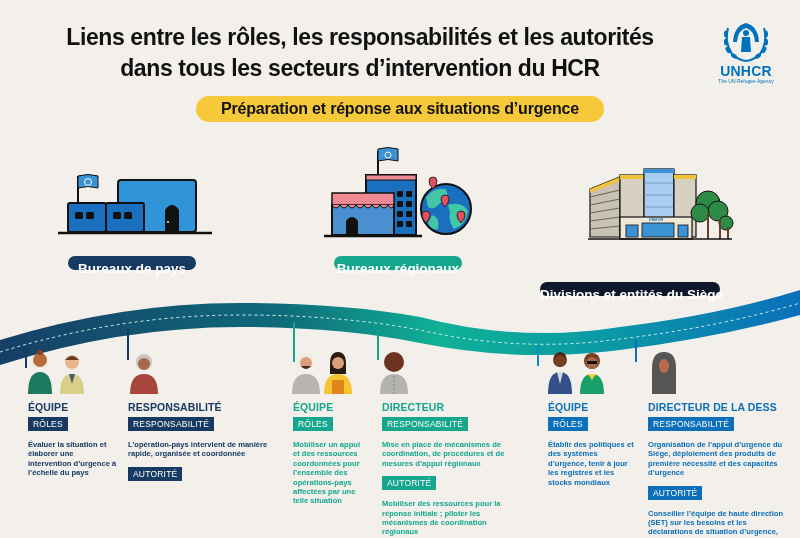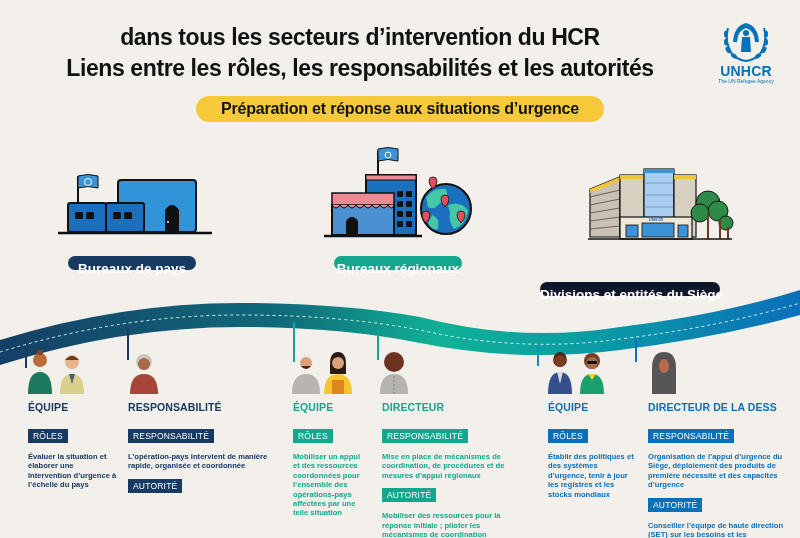--- a/index.html
+++ b/index.html
@@ -21,37 +21,37 @@
   .pill.p1 { left: 68px; top: 256px; width: 128px; background: #173a63; }
   .pill.p2 { left: 334px; top: 256px; width: 128px; background: #14a78e; }
   .pill.p3 { left: 540px; top: 256px; width: 180px; background: #0f172a; margin-top: 26px; }
 
   .wave { position: absolute; left: 0; top: 285px; }
 
   .connector { position: absolute; width: 2px; }
   .person-group { position: absolute; }
 
   .col { position: absolute; top: 401px; }
-  .col h3 { font-size: 10.5px; font-weight: bold; margin-bottom: 12px; letter-spacing: 0.1px; }
+  .col h3 { font-size: 10.5px; font-weight: bold; margin-bottom: 0; letter-spacing: 0.1px; }
   .badge { display: inline-block; color: #fff; font-weight: normal; font-size: 8.5px; padding: 2px 5px; margin-bottom: 9px; letter-spacing: 0.2px; }
   .col p { font-size: 7.6px; line-height: 9.4px; font-weight: bold; margin-bottom: 4px; }
 
   .navy h3, .navy p { color: #173a63; }
   .navy .badge { background: #173a63; }
   .teal h3, .teal p { color: #14a78e; }
   .teal .badge { background: #14a78e; }
   .blue h3, .blue p { color: #0b6fba; }
   .blue .badge { background: #0b6fba; }
 </style>
 </head>
 <body>
 
 <div class="title">
+  <div>Liens entre les rôles, les responsabilités et les autorités</div>
   <div>dans tous les secteurs d’intervention du HCR</div>
-  <div>Liens entre les rôles, les responsabilités et les autorités</div>
 </div>
 
 <div class="logo">
   <svg width="52" height="44" viewBox="0 0 52 44">
     <g fill="none" stroke="#0072bc" stroke-width="2">
       <path d="M8 8 Q4 22 12 34 Q18 40 26 41"></path>
       <path d="M44 8 Q48 22 40 34 Q34 40 26 41"></path>
     </g>
     <g fill="#0072bc">
       <ellipse cx="6" cy="14" rx="2" ry="3.5"></ellipse>

